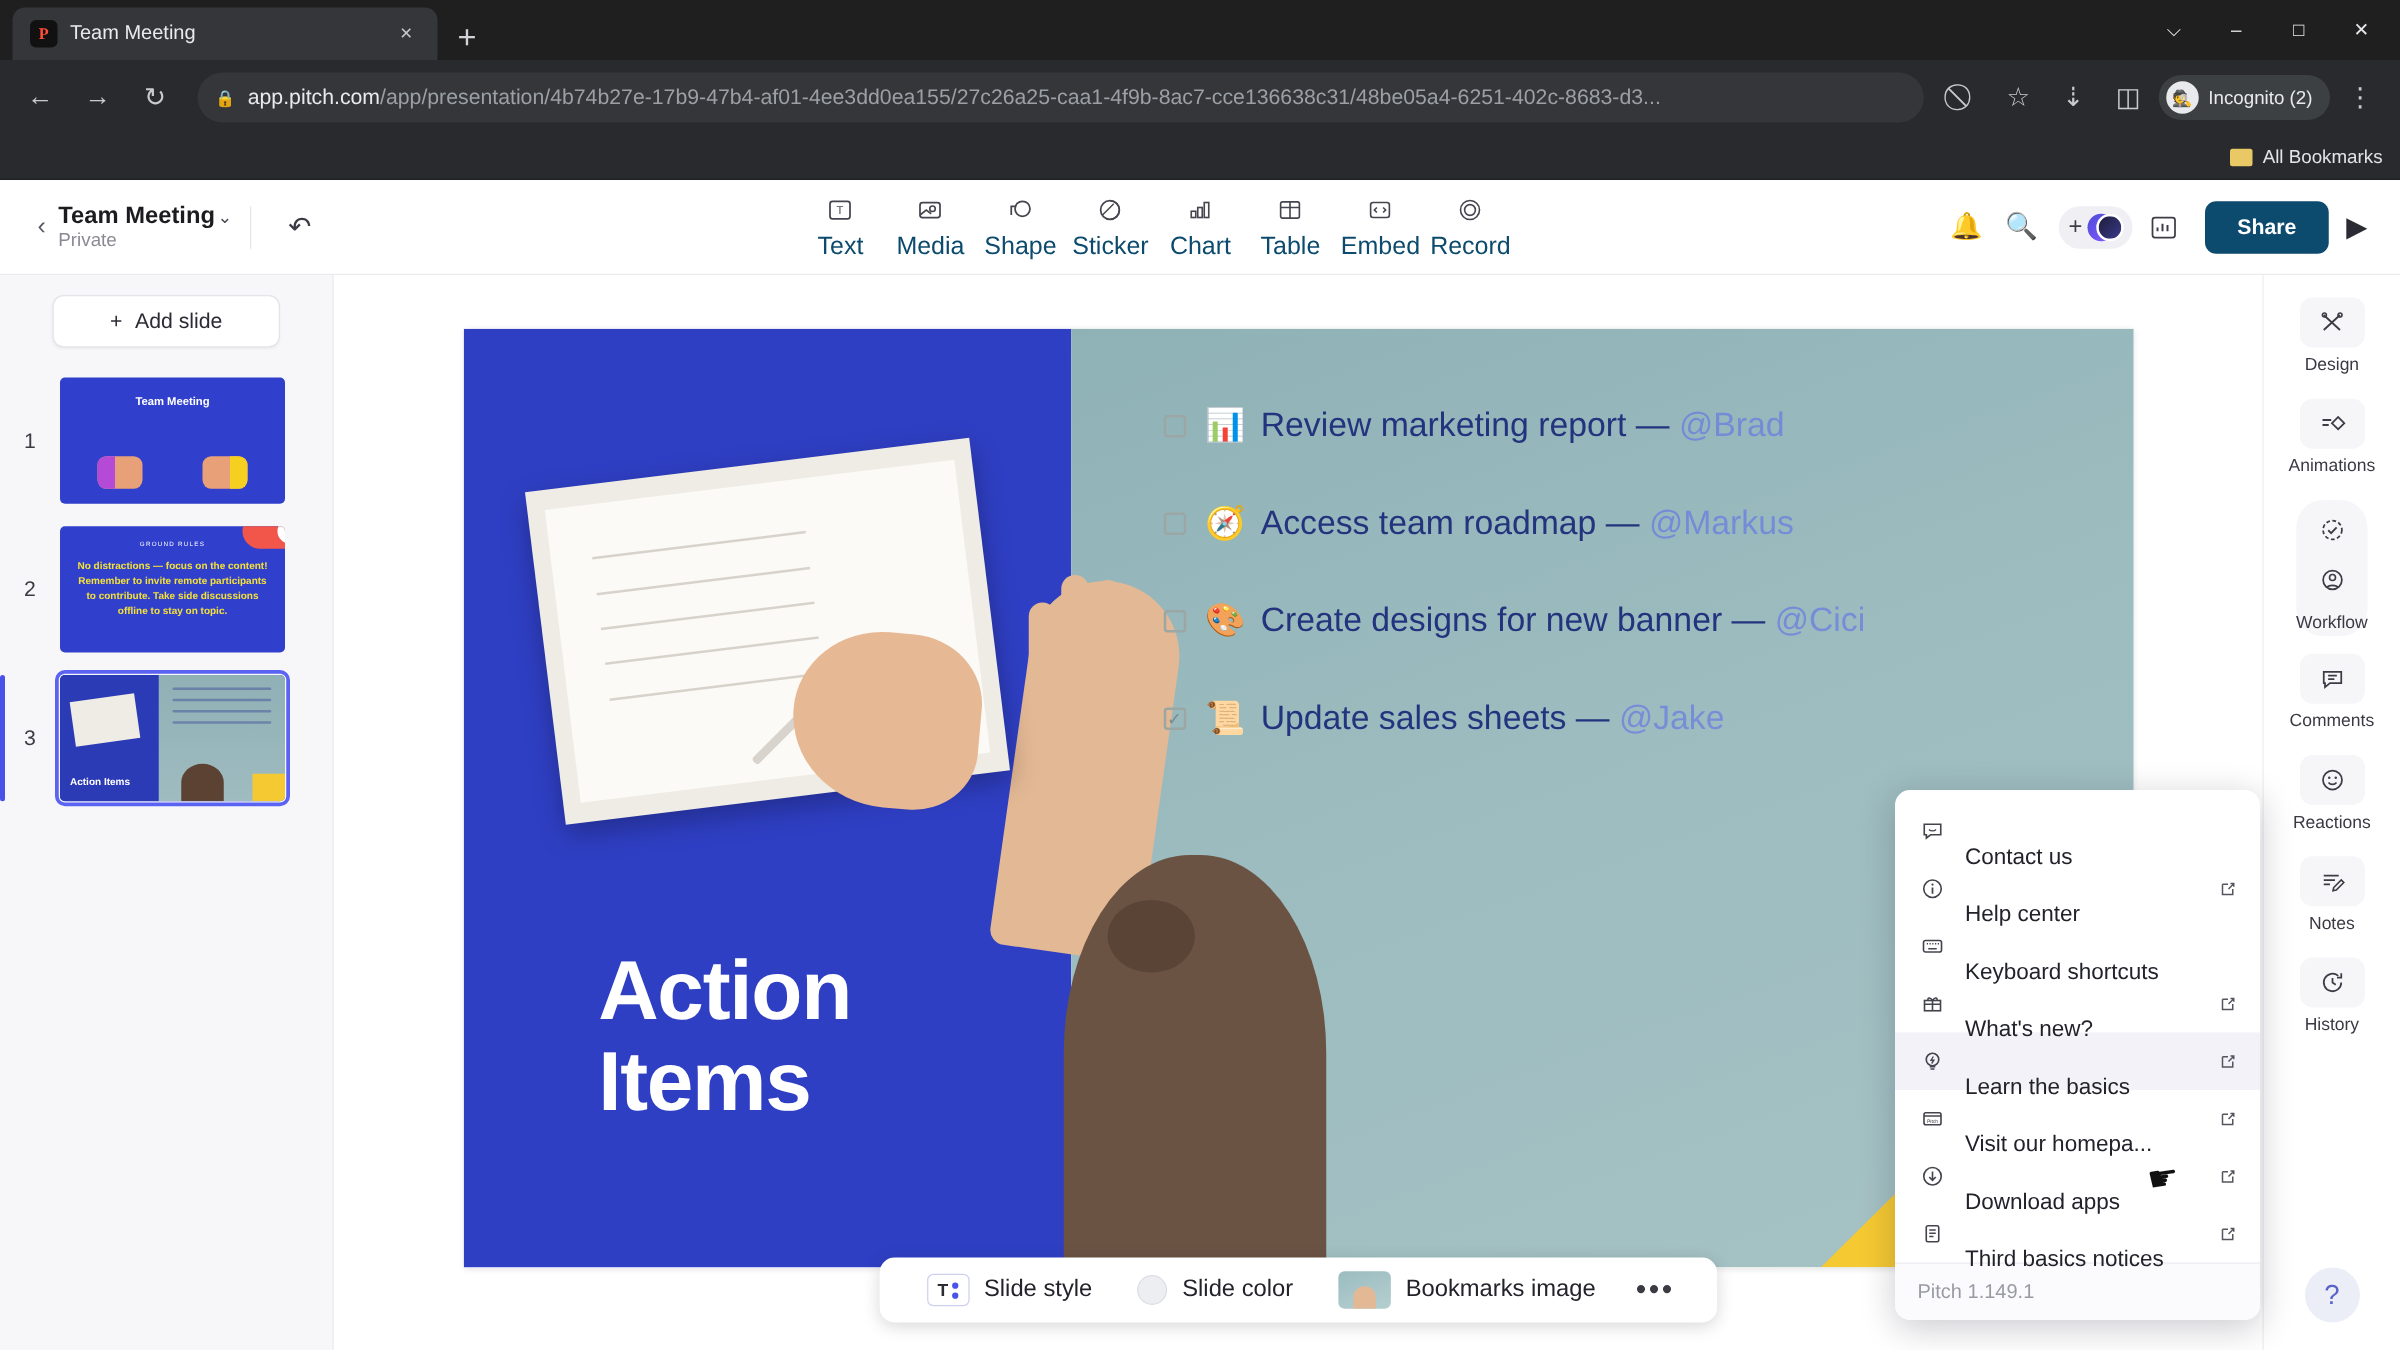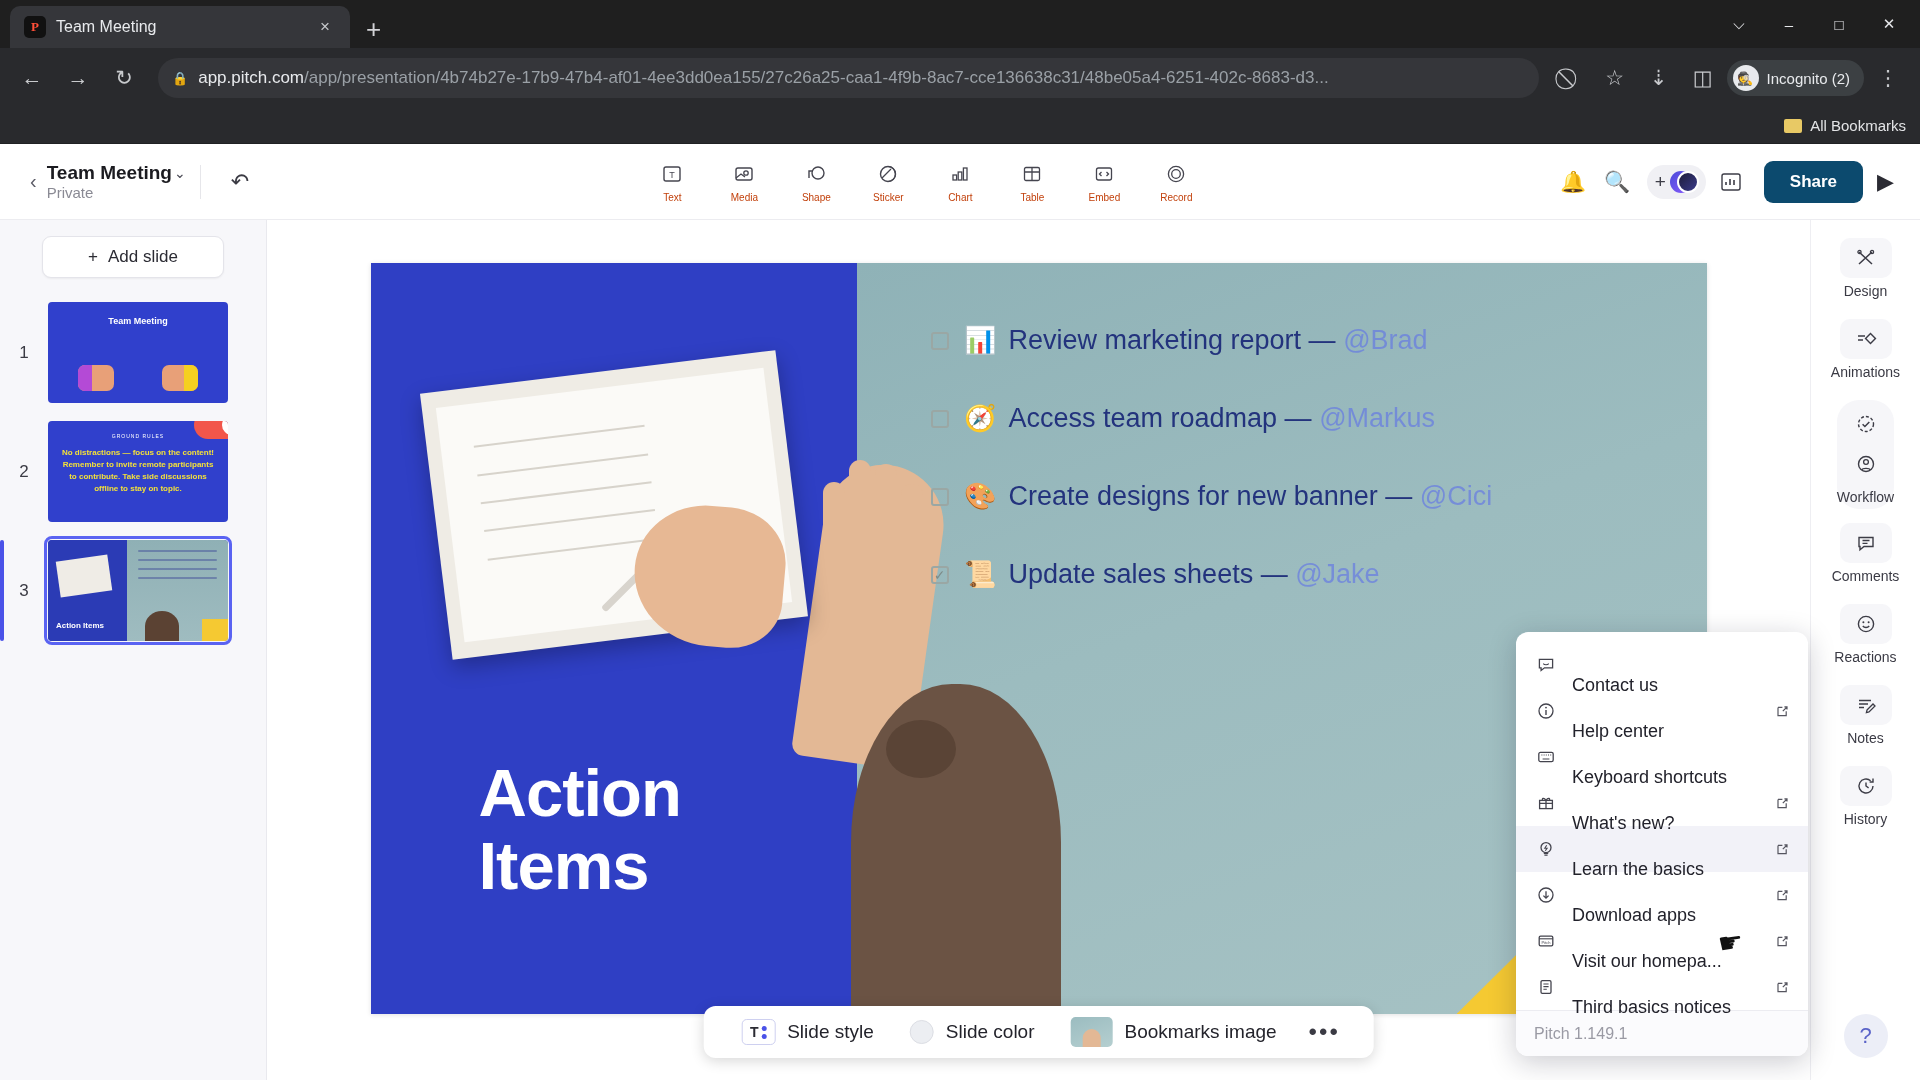--- a/index.html
+++ b/index.html
@@ -83,21 +83,21 @@
   .back-chev { color: #5b5b66; font-size: 20px; }
   .deck-title { font-size: 19px; font-weight: bold; color: #1b1b20; line-height: 1.15; }
   .deck-sub { font-size: 15px; color: #8a8a94; }
   .chev-down { color:#4a4a55; font-size: 14px; margin-left: 2px; }
   .divider-v { width:1px; height: 34px; background: #e6e6ea; margin: 0 4px; }
   .undo { color:#3b3b44; font-size: 22px; padding: 0 16px;}
 
   .tools { display: flex; align-items: center; gap: 0px; margin: 0 auto; }
   .tool { width: 72px; display:flex; flex-direction:column; align-items:center; gap:5px; }
   .tool .ic { height: 26px; display:flex; align-items:center; justify-content:center; color:#45454f;}
-  .tool .lb { font-size: 10px; color: #c2410c; }
+  .tool .lb { font-size: 20px; color: #0c4a6e; }
 
   .tb-right { display:flex; align-items:center; gap: 14px; padding-right: 26px; }
   .rt-ic { color:#3d3d47; font-size: 21px; width: 30px; text-align:center;}
   .addgrp { display:flex; align-items:center; background:#f0f0f4; border-radius:18px; padding:4px 8px; gap:4px;}
   .plus-ic { color:#3d3d47; font-size: 19px; }
   .av-pair { width: 28px; height: 26px; position: relative;}
   .av-pair i { position:absolute; width: 22px; height:22px; border-radius:50%; top:2px;}
   .av-a { left: 0; background: linear-gradient(135deg,#4b4bd8,#8a5bff); }
   .av-b { left: 7px; background: linear-gradient(135deg,#1d1d3a,#3a3a8a); border:2px solid #fff;}
   .share-btn {
@@ -680,51 +680,51 @@
         <span class="hm-ext">
             <svg width="15" height="15" viewBox="0 0 15 15">
               <path d="M3 3.4h4.4M3 3.4v8.2h8.2V7.2" fill="none" stroke="#55555f" stroke-width="1.2"></path>
               <path d="M7.8 7.2l4.2-4.2M9.4 2.8H12v2.6" fill="none" stroke="#55555f" stroke-width="1.2"></path>
             </svg>
           </span>
       </div>
       <div class="hm-item">
         <span class="hm-ic">
             <svg width="18" height="18" viewBox="0 0 18 18">
+              <rect x="2.2" y="4.2" width="13.6" height="9.6" rx="1.4" fill="none" stroke="#44444e" stroke-width="1.3"></rect>
+              <path d="M2.2 6.8h13.6" stroke="#44444e" stroke-width="1.1"></path>
+              <text x="9" y="12" font-size="4" text-anchor="middle" fill="#44444e" font-family="Liberation Sans">Pitch</text>
+            </svg>
+          </span>
+        <span class="hm-lb">Visit our homepa...</span>
+        <span class="hm-ext">
+            <svg width="15" height="15" viewBox="0 0 15 15">
+              <path d="M3 3.4h4.4M3 3.4v8.2h8.2V7.2" fill="none" stroke="#55555f" stroke-width="1.2"></path>
+              <path d="M7.8 7.2l4.2-4.2M9.4 2.8H12v2.6" fill="none" stroke="#55555f" stroke-width="1.2"></path>
+            </svg>
+          </span>
+      </div>
+      <div class="hm-item">
+        <span class="hm-ic">
+            <svg width="18" height="18" viewBox="0 0 18 18">
               <circle cx="9" cy="9" r="7" fill="none" stroke="#44444e" stroke-width="1.3"></circle>
               <path d="M9 5.2v7M6.4 9.6L9 12.2l2.6-2.6" fill="none" stroke="#44444e" stroke-width="1.3"></path>
             </svg>
           </span>
         <span class="hm-lb">Download apps</span>
         <span class="hm-ext">
             <svg width="15" height="15" viewBox="0 0 15 15">
               <path d="M3 3.4h4.4M3 3.4v8.2h8.2V7.2" fill="none" stroke="#55555f" stroke-width="1.2"></path>
               <path d="M7.8 7.2l4.2-4.2M9.4 2.8H12v2.6" fill="none" stroke="#55555f" stroke-width="1.2"></path>
             </svg>
           </span>
       </div>
       <div class="hm-item">
         <span class="hm-ic">
             <svg width="18" height="18" viewBox="0 0 18 18">
-              <rect x="2.2" y="4.2" width="13.6" height="9.6" rx="1.4" fill="none" stroke="#44444e" stroke-width="1.3"></rect>
-              <path d="M2.2 6.8h13.6" stroke="#44444e" stroke-width="1.1"></path>
-              <text x="9" y="12" font-size="4" text-anchor="middle" fill="#44444e" font-family="Liberation Sans">Pitch</text>
-            </svg>
-          </span>
-        <span class="hm-lb">Visit our homepa...</span>
-        <span class="hm-ext">
-            <svg width="15" height="15" viewBox="0 0 15 15">
-              <path d="M3 3.4h4.4M3 3.4v8.2h8.2V7.2" fill="none" stroke="#55555f" stroke-width="1.2"></path>
-              <path d="M7.8 7.2l4.2-4.2M9.4 2.8H12v2.6" fill="none" stroke="#55555f" stroke-width="1.2"></path>
-            </svg>
-          </span>
-      </div>
-      <div class="hm-item">
-        <span class="hm-ic">
-            <svg width="18" height="18" viewBox="0 0 18 18">
               <rect x="4" y="2.6" width="10" height="12.8" rx="1.3" fill="none" stroke="#44444e" stroke-width="1.3"></rect>
               <path d="M6.4 6h5.2M6.4 8.6h5.2M6.4 11.2h3.4" stroke="#44444e" stroke-width="1.1"></path>
             </svg>
           </span>
         <span class="hm-lb">Third basics notices</span>
         <span class="hm-ext">
             <svg width="15" height="15" viewBox="0 0 15 15">
               <path d="M3 3.4h4.4M3 3.4v8.2h8.2V7.2" fill="none" stroke="#55555f" stroke-width="1.2"></path>
               <path d="M7.8 7.2l4.2-4.2M9.4 2.8H12v2.6" fill="none" stroke="#55555f" stroke-width="1.2"></path>
             </svg>

